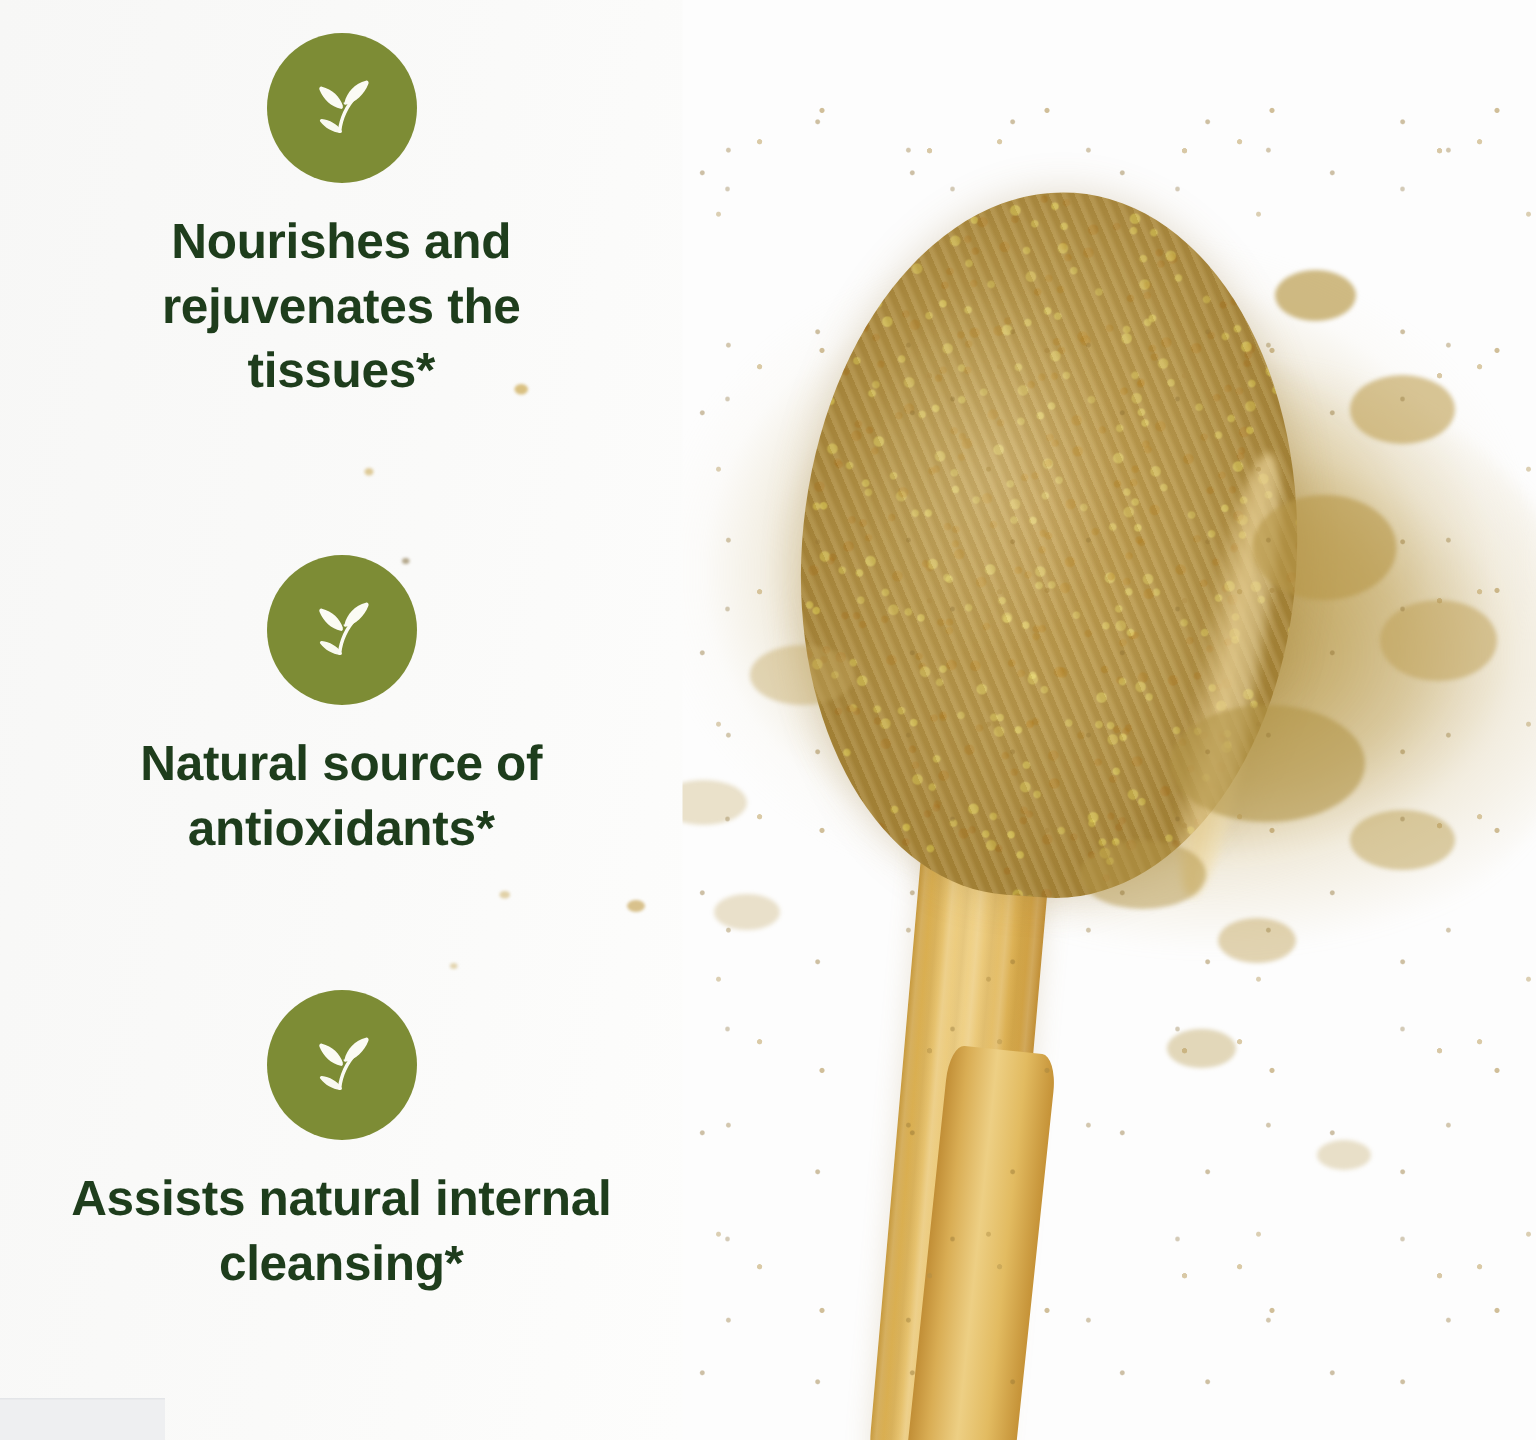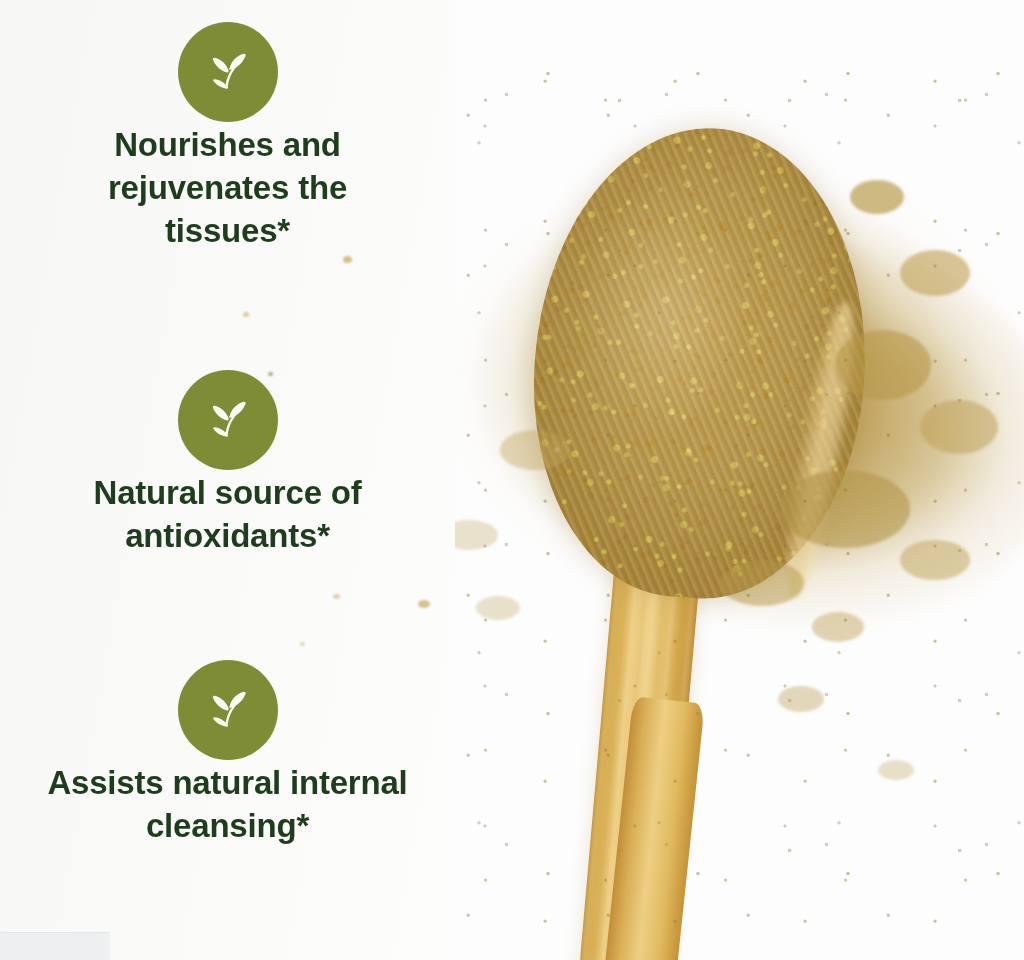--- a/index.html
+++ b/index.html
@@ -51,21 +51,21 @@
     justify-content: center;
     flex: 0 0 auto;
   }
   .badge svg {
     width: 62px;
     height: 62px;
     display: block;
   }
 
   .benefit-text {
-    margin-top: 2px;
+    margin-top: 18px;
     text-align: center;
     color: #1e3d1c;
     font-size: 33px;
     line-height: 1.30;
     font-weight: 700;
     letter-spacing: -0.2px;
     max-width: 400px;
     padding: 0 18px;
     box-sizing: border-box;
   }

